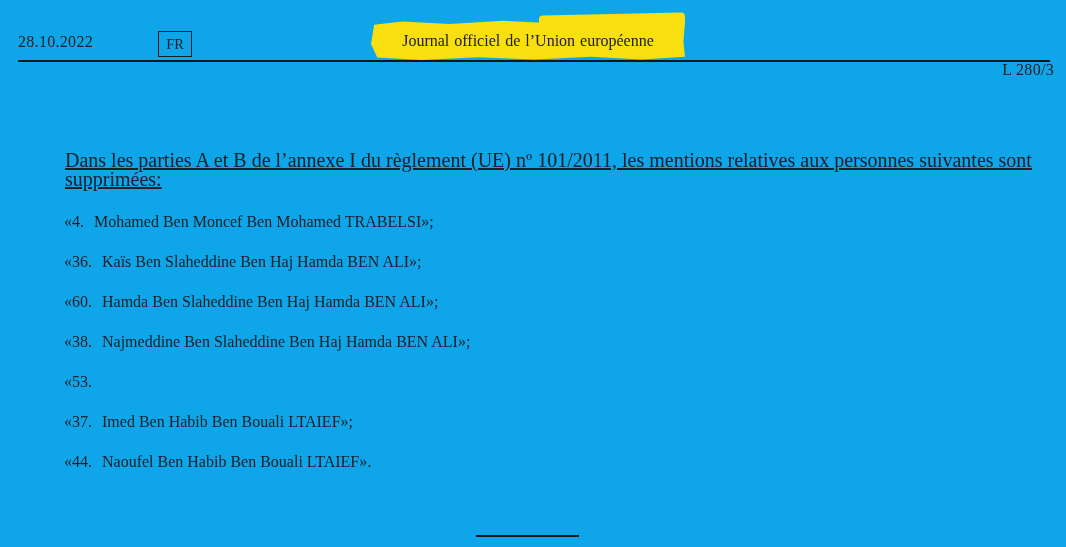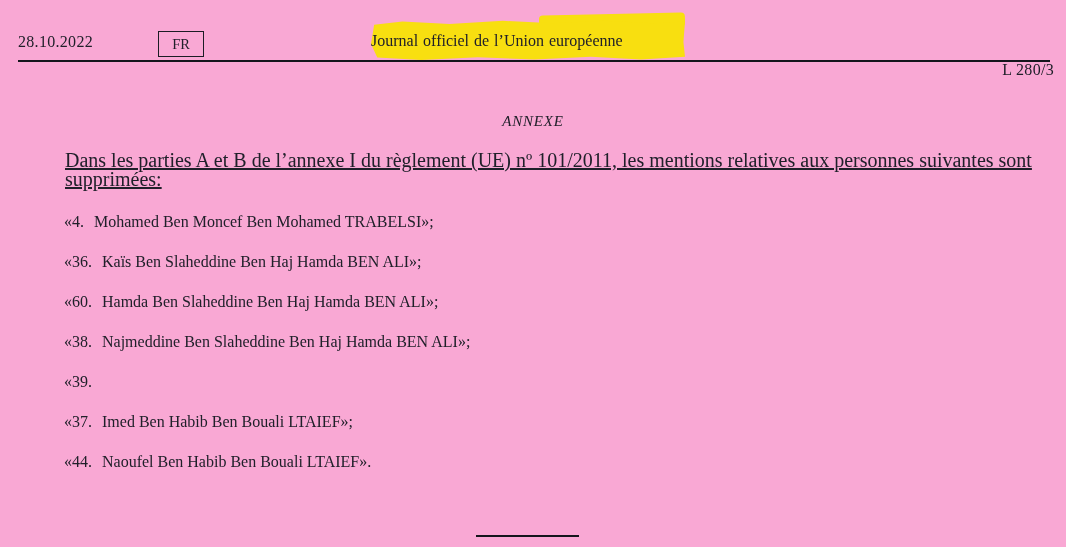--- a/index.html
+++ b/index.html
@@ -2,51 +2,51 @@
 <html style="--hl: #f8df10; --ink: #20202a;"><head>
 <meta charset="utf-8">
 <style>
   :root { --hl: #f8df10; --ink: #20202a; }
   * { margin: 0; padding: 0; box-sizing: border-box; }
   html, body { background: #ffffff; }
   .page {
     position: relative;
     width: 1066px;
     height: 547px;
-    background: #f9a8d4;
+    background: #0ea5e9;
     overflow: hidden;
     font-family: "Liberation Serif", "DejaVu Serif", serif;
     color: var(--ink);
   }
 
   
   .hdr-date {
     position: absolute; left: 18px; top: 33px;
     font-size: 16px; letter-spacing: 0.3px;
   }
   .lang-box {
     position: absolute; left: 158px; top: 31px;
-    width: 46px; height: 26px;
+    width: 34px; height: 26px;
     border: 1.5px solid #1c1c24;
     display: flex; align-items: center; justify-content: center;
     font-size: 14.5px;
   }
   .hl-wrap { position: absolute; left: 371px; top: 14px; width: 314px; height: 48px; }
   .hl-main {
     position: absolute; left: 0; top: 6px; width: 314px; height: 40px;
     background: var(--hl);
     clip-path: polygon(1% 12%, 10% 4%, 25% 10%, 42% 2%, 58% 8%, 74% 2%, 90% 8%, 100% 4%, 99.5% 55%, 100% 92%, 86% 99%, 70% 92%, 52% 99%, 34% 93%, 16% 100%, 2% 94%, 0% 60%);
   }
   .hl-top {
     position: absolute; left: 168px; top: 0; width: 146px; height: 14px;
     background: var(--hl); transform: rotate(-1.2deg); border-radius: 4px;
   }
   .hdr-title {
     position: absolute; left: 0; right: 0; top: 18px;
-    font-size: 16px; word-spacing: 1px;
+    text-align: center; font-size: 16px; word-spacing: 1px;
   }
   .hdr-pagenum {
     position: absolute; right: 12px; top: 33px;
     font-size: 16px; letter-spacing: 0.3px; margin-top: 28px;
   }
   .hdr-rule {
     position: absolute; left: 18px; top: 60px;
     width: 1032px; height: 2px; background: #15151c;
   }
 
@@ -87,21 +87,20 @@
   <div class="hl-wrap">
     <div class="hl-top"></div>
     <div class="hl-main"></div>
     <div class="hdr-title">Journal officiel de l’Union européenne</div>
   </div>
 
   <div class="hdr-pagenum">L 280/3</div>
 
   <div class="hdr-rule"></div>
 
-  <div class="annex-title">ANNEXE</div>
 
   <div class="intro">
     <div class="intro-l1">Dans les parties A et B de l’annexe I du règlement (UE) nº 101/2011, les mentions relatives aux personnes suivantes sont</div>
     <div class="intro-l2">supprimées:</div>
   </div>
 
   <div class="entries">
     <div class="entry">
       <span class="marker">«4.</span>
       <span class="ename">Mohamed Ben Moncef Ben Mohamed TRABELSI»;</span>
@@ -112,21 +111,21 @@
     </div>
     <div class="entry">
       <span class="marker">«60.</span>
       <span class="ename">Hamda Ben Slaheddine Ben Haj Hamda BEN ALI»;</span>
     </div>
     <div class="entry">
       <span class="marker">«38.</span>
       <span class="ename">Najmeddine Ben Slaheddine Ben Haj Hamda BEN ALI»;</span>
     </div>
     <div class="entry">
-      <span class="marker">«39.</span>
+      <span class="marker">«53.</span>
     </div>
     <div class="entry">
       <span class="marker">«37.</span>
       <span class="ename">Imed Ben Habib Ben Bouali LTAIEF»;</span>
     </div>
     <div class="entry">
       <span class="marker">«44.</span>
       <span class="ename">Naoufel Ben Habib Ben Bouali LTAIEF».</span>
     </div>
   </div>

